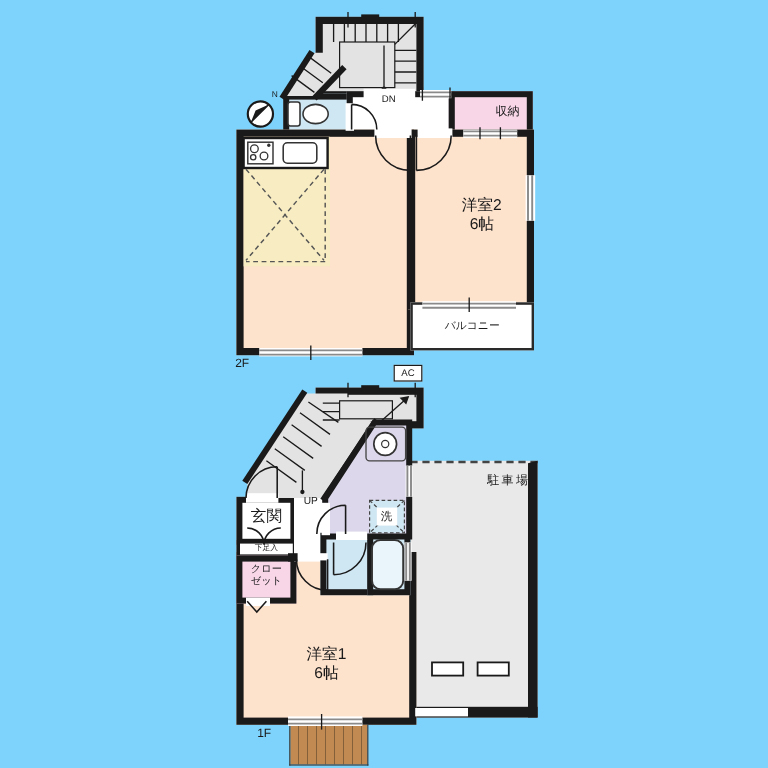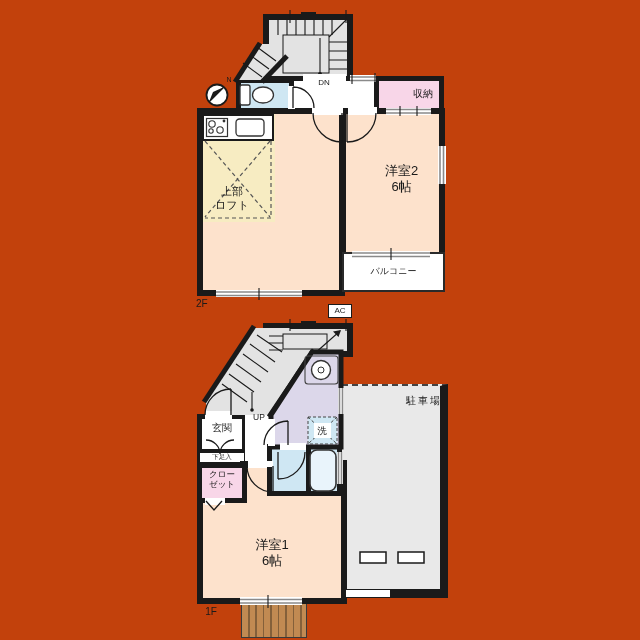--- a/index.html
+++ b/index.html
@@ -1,16 +1,16 @@
 <!DOCTYPE html>
 <html style="--wall: #1a1a1a; --room-peach: #fde2cc; --kitchen-yellow: #f7ecc2; --storage-pink: #f8d6e8; --water-blue: #cfe7f3; --washroom-lavender: #dcd7ea; --stair-gray: #e3e3e3; --parking-gray: #e9e9e9; --deck-brown: #c18a52; --window-gray: #8a8a8a;"><head>
 <meta charset="utf-8">
 <style>
   html,body{margin:0;padding:0;background:#fff;}
-  .plan{position:relative;width:640px;height:640px;background:#c2410c;overflow:hidden;
+  .plan{position:relative;width:640px;height:640px;background:#7dd3fc;overflow:hidden;
         font-family:"Liberation Sans","DejaVu Sans",sans-serif;color:#1a1a1a;}
   .room{position:absolute;box-sizing:border-box;border:5px solid var(--wall,#1a1a1a);z-index:1;}
   .b6{border-width:6px;}
   .b3{border-width:3px;}
   .thin{border:2px solid #2a2a2a;}
   .tint{position:absolute;z-index:2;}
   .lbl{position:absolute;z-index:10;text-align:center;line-height:1.25;color:#1a1a1a;}
   .lbl span{display:block;}
   svg.lines{position:absolute;left:0;top:0;z-index:5;pointer-events:none;}
   .peach{background:var(--room-peach,#fde2cc);}
@@ -194,36 +194,32 @@
 
   <div class="lbl" style="left:310px;top:78px;width:28px;font-size:8px;">DN</div>
   <div class="lbl" style="left:224px;top:76px;width:10px;font-size:7px;">N</div>
   <div class="lbl" style="left:374px;top:88px;width:70px;font-size:10px;padding-left:14px;">収納</div>
   <div class="lbl" style="left:340px;top:163px;width:123px;font-size:13px;">
     <span>洋室2</span>
       <span>6帖</span>
   </div>
   <div class="lbl" style="left:197px;top:231px;width:148px;font-size:13px;">
   </div>
-  <div class="lbl" style="left:199px;top:185px;width:66px;font-size:11px;">
-    <span>上部</span>
-      <span>ロフト</span>
-  </div>
   <div class="lbl" style="left:342px;top:266px;width:103px;font-size:9px;">バルコニー</div>
   <div class="box" style="left:328px;top:272px;width:24px;height:14px;line-height:11px;margin-top:32px;">AC</div>
   <div class="lbl" style="left:196px;top:298px;width:30px;font-size:10px;text-align:left;">2F</div>
 
   <div class="lbl" style="left:244px;top:412px;width:30px;font-size:8.5px;">UP</div>
-  <div class="lbl" style="left:200px;top:422px;width:44px;font-size:10px;">玄関</div>
+  <div class="lbl" style="left:200px;top:422px;width:44px;font-size:13px;">玄関</div>
   <div class="lbl" style="left:199px;top:452.5px;width:46px;font-size:6.5px;">下足入</div>
   <div class="lbl" style="left:201px;top:469px;width:42px;font-size:8.5px;line-height:1.2;">
     <span>クロー</span>
       <span>ゼット</span>
   </div>
   <div class="lbl" style="left:313.5px;top:423px;width:17px;font-size:9.5px;background:#fff;line-height:15px;height:15px;">洗</div>
   <div class="lbl" style="left:342px;top:395px;width:100px;font-size:10px;letter-spacing:2px;margin-left:32px;">駐車場</div>
   <div class="lbl" style="left:197px;top:537px;width:150px;font-size:13px;">
     <span>洋室1</span>
       <span>6帖</span>
   </div>
-  <div class="lbl" style="left:196px;top:606px;width:30px;font-size:10px;text-align:center;">1F</div>
+  <div class="lbl" style="left:196px;top:606px;width:30px;font-size:10px;text-align:right;">1F</div>
 
 </div>
 
 </body></html>

